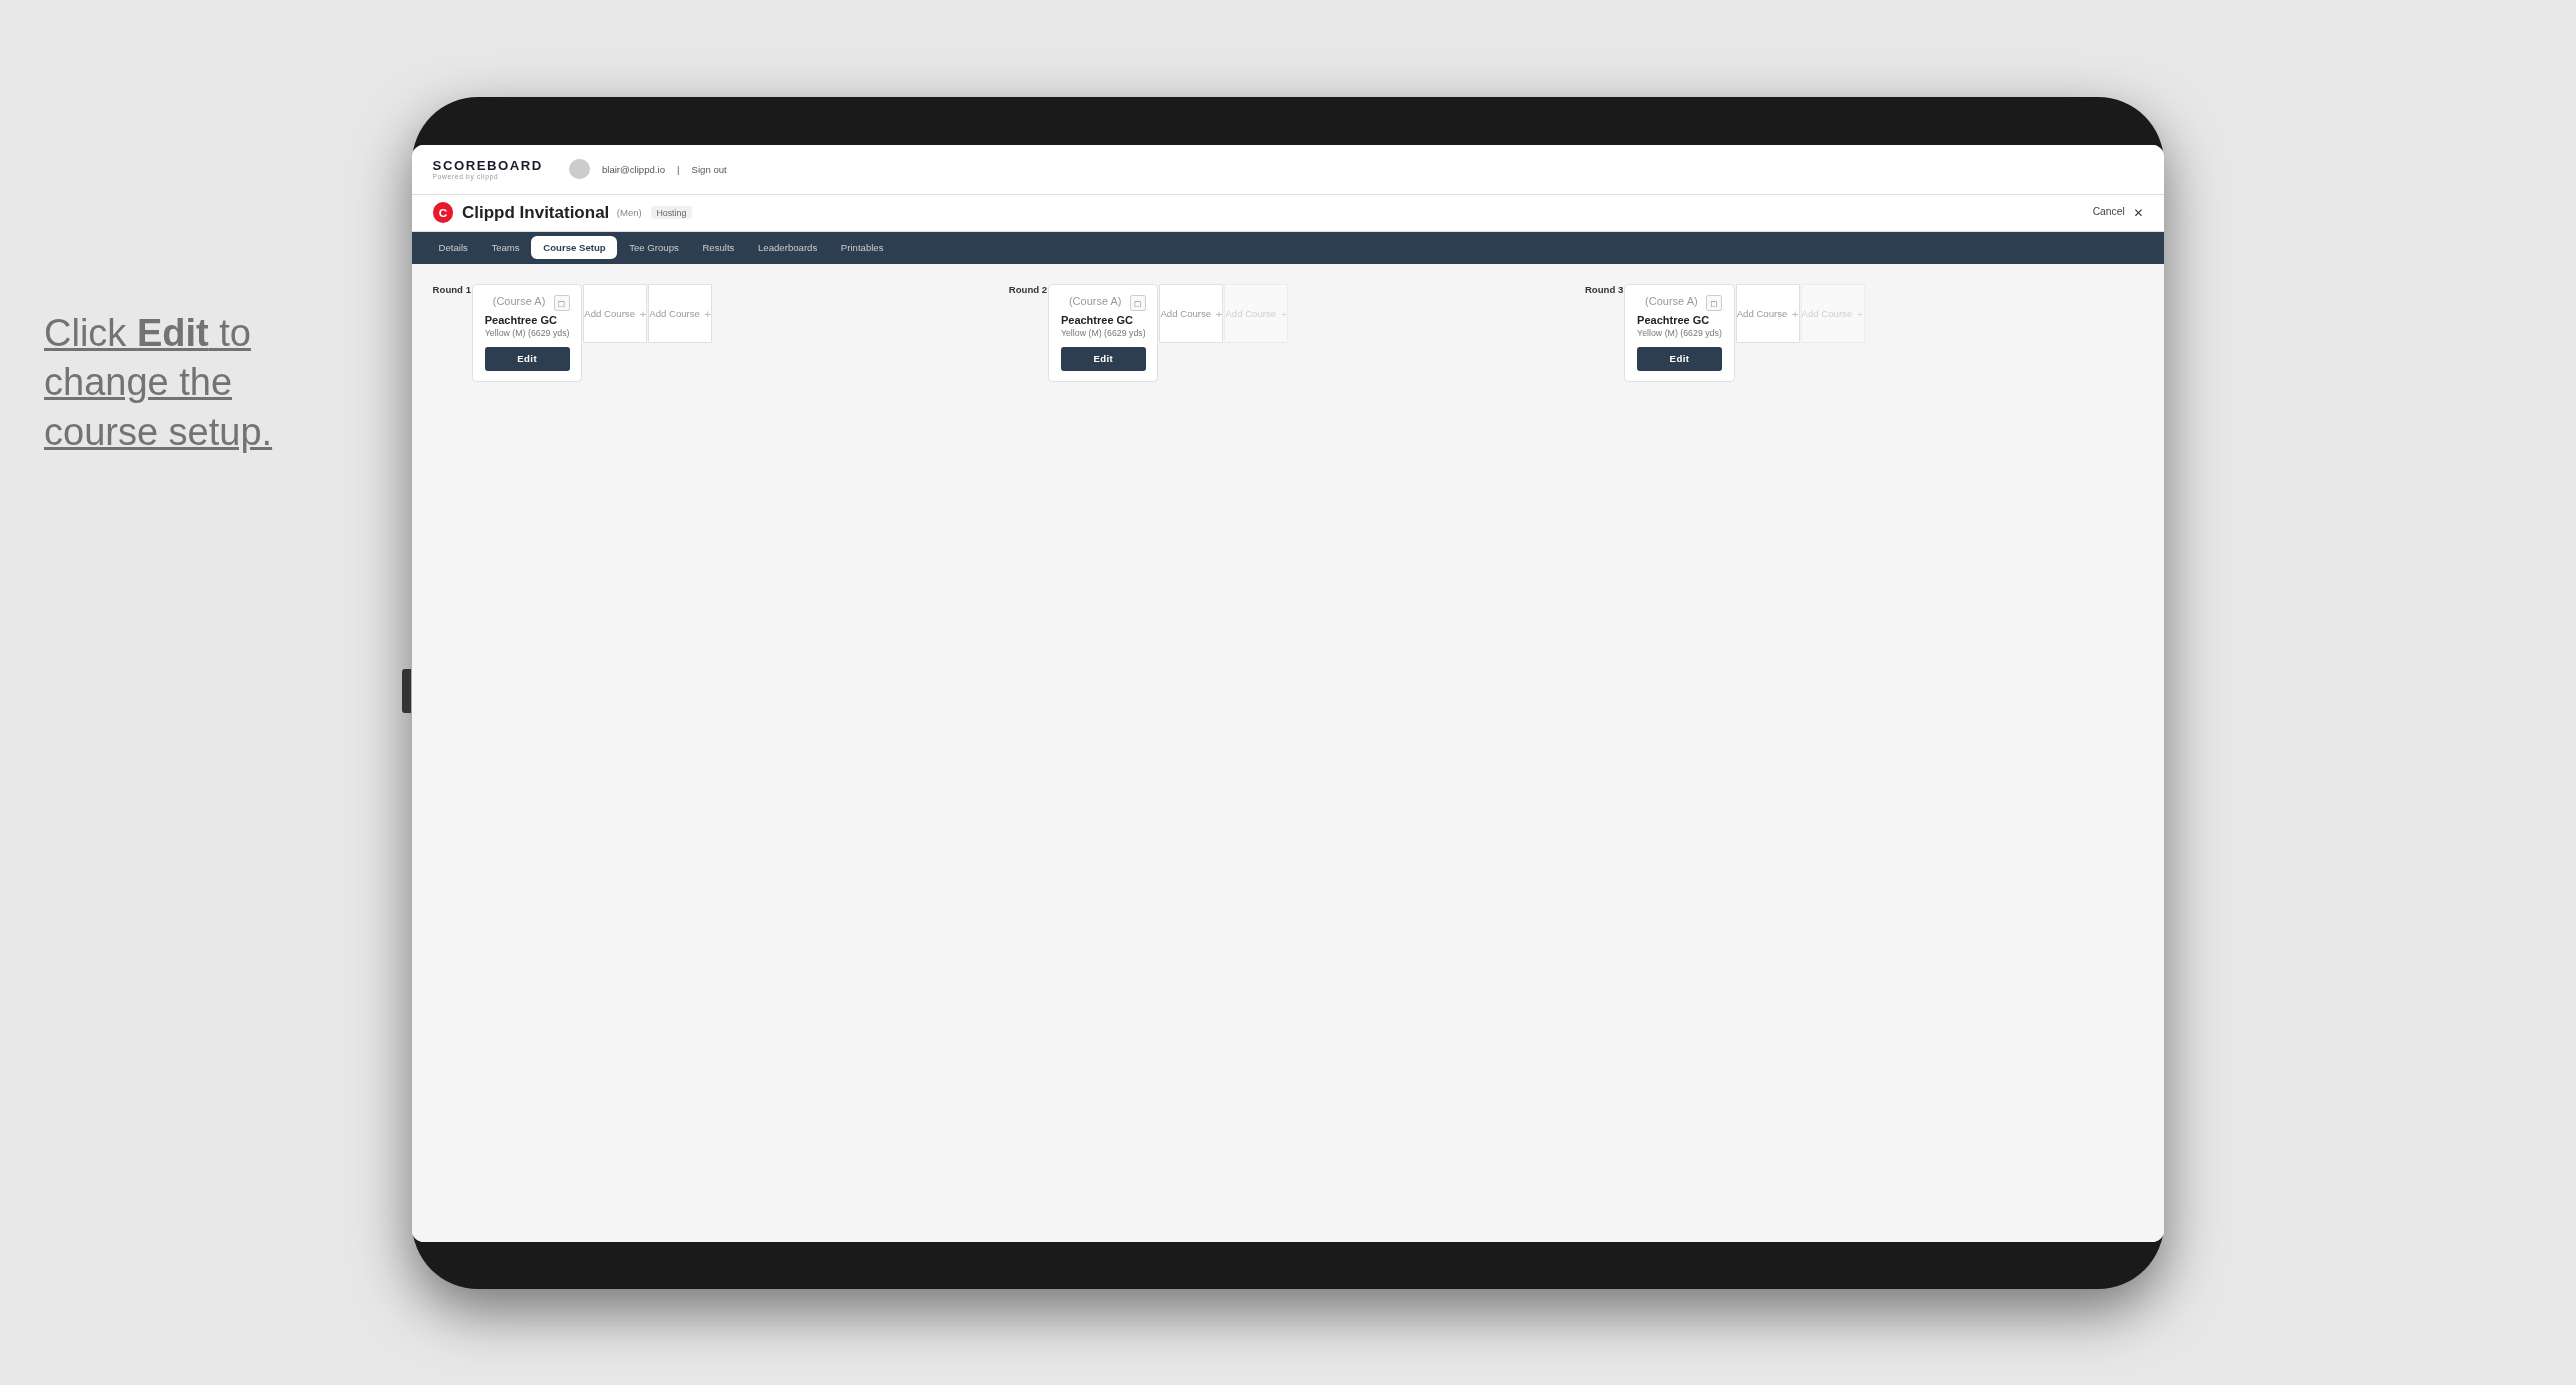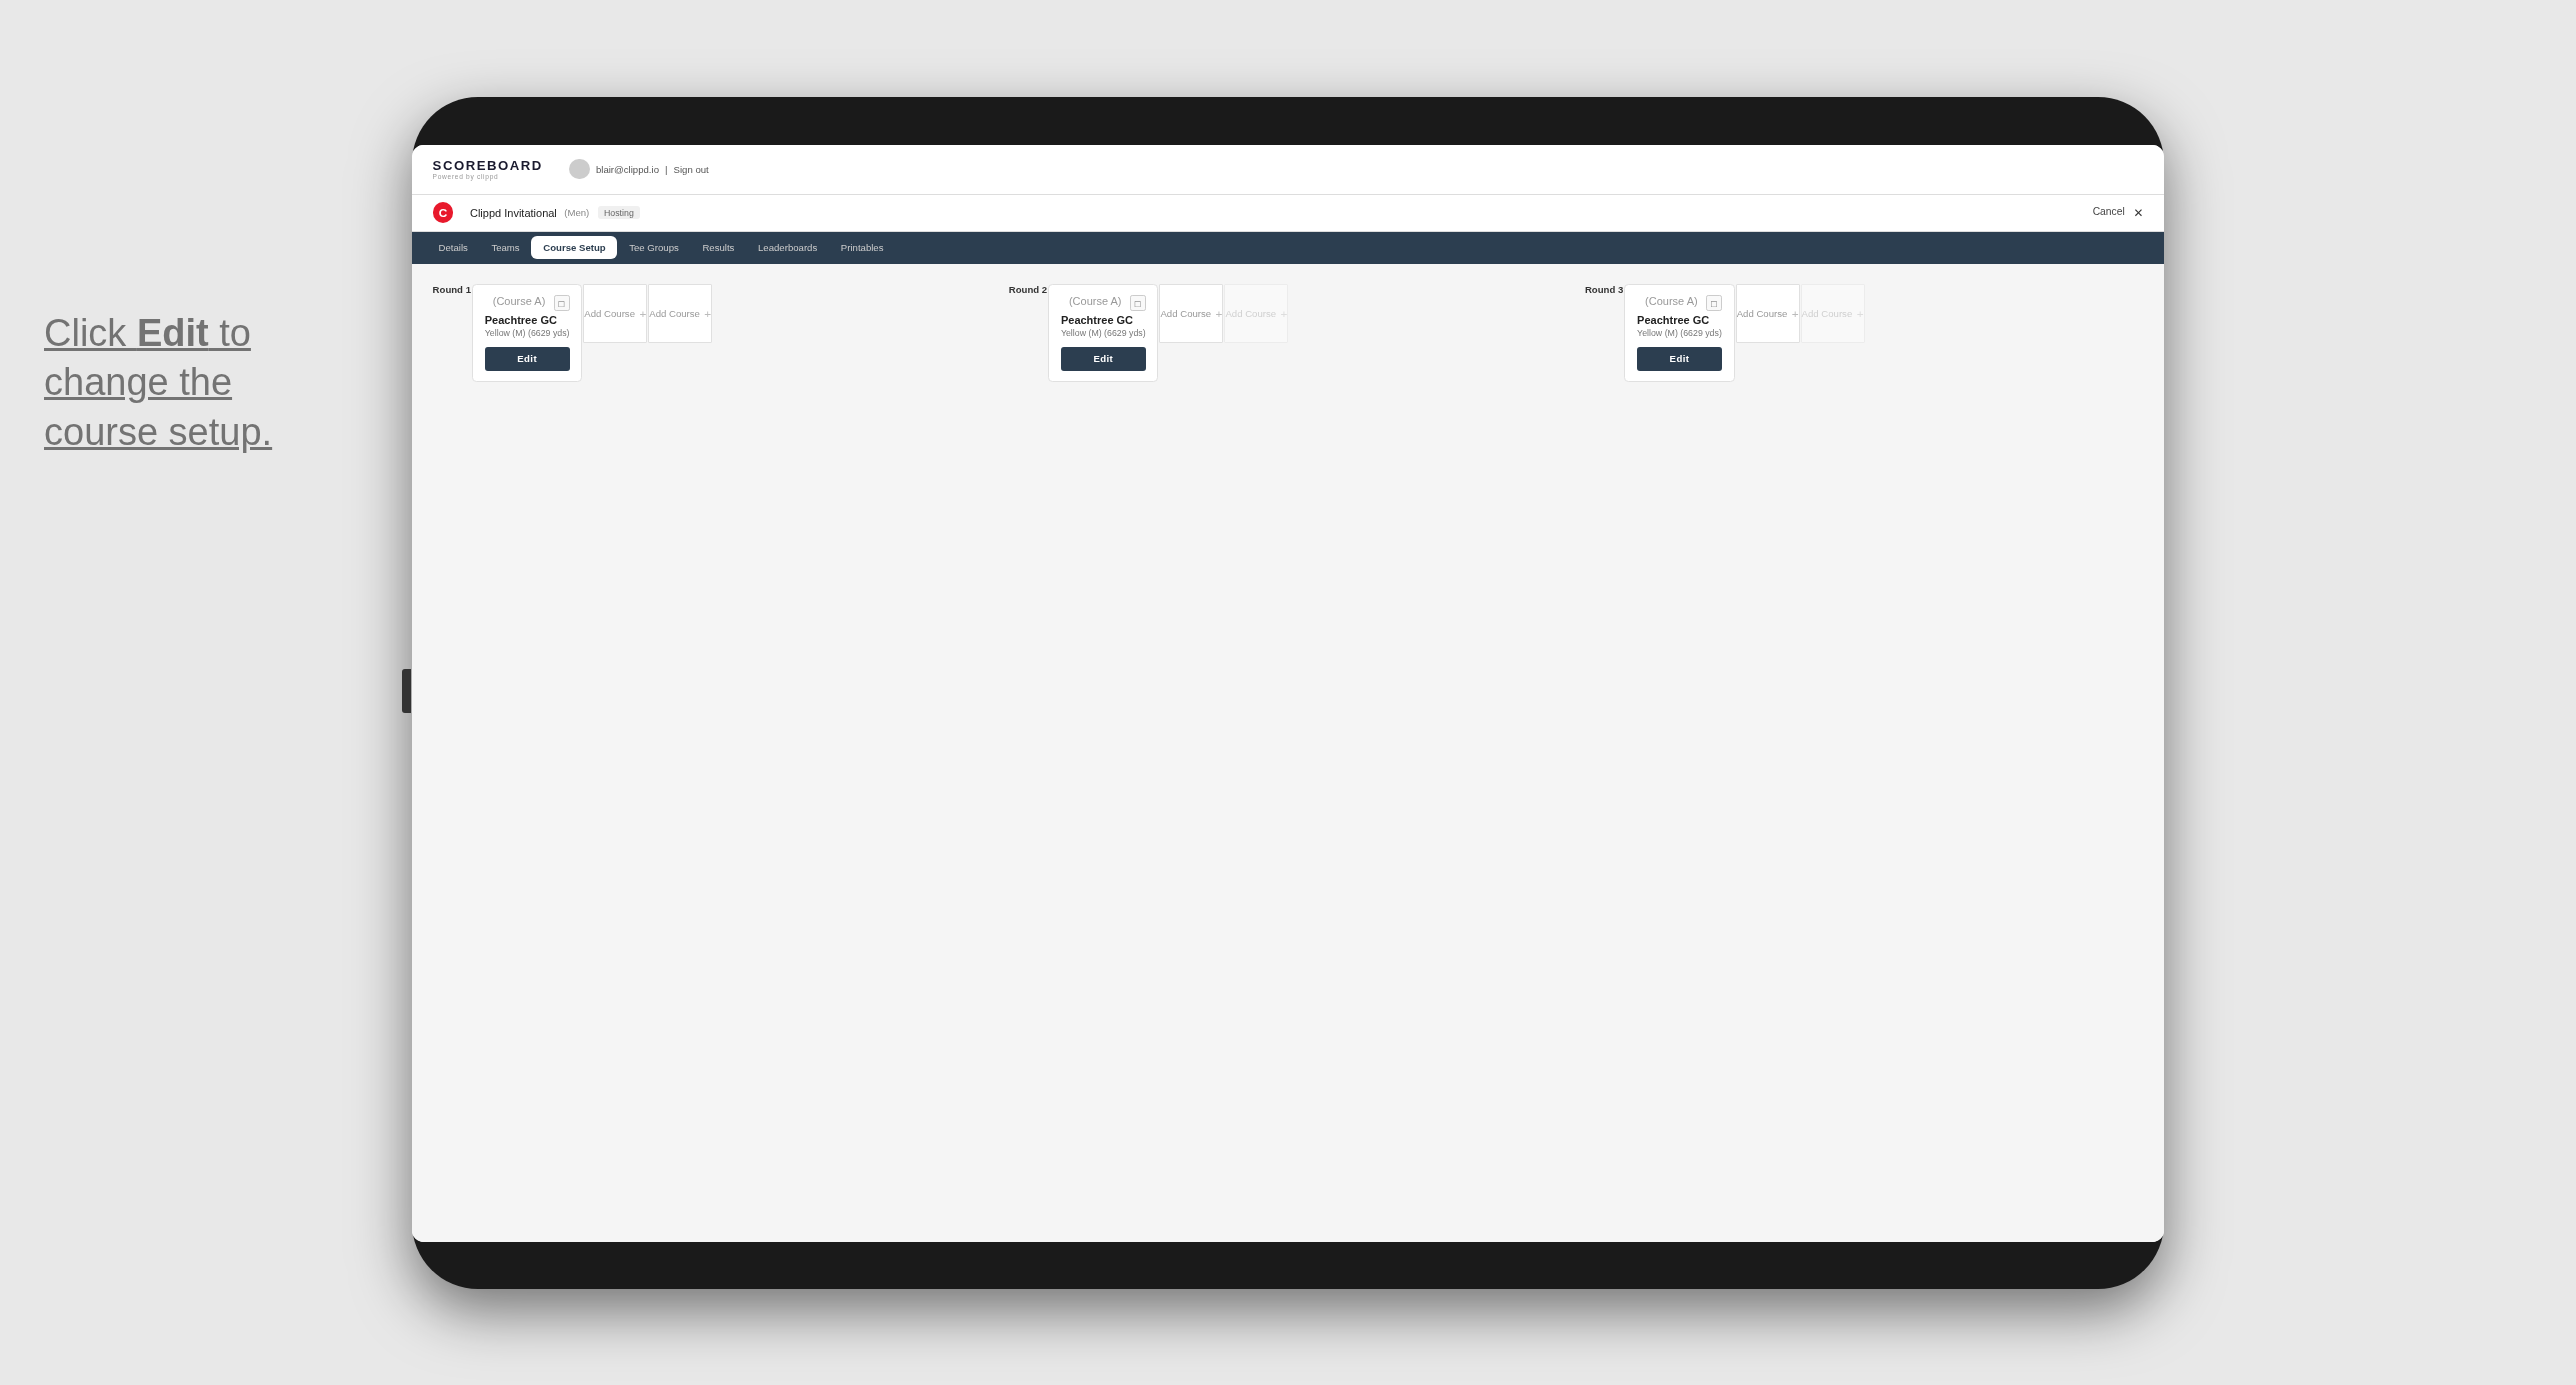--- a/index.html
+++ b/index.html
@@ -108,21 +108,21 @@
     .nav-link {
       font-size: 10.3px;
       color: #444;
       text-decoration: none;
       cursor: pointer;
       padding: 2.9px 0;
     }
     .nav-user {
       display: flex;
       align-items: center;
-      gap: 6px;
+      gap: 12px;
       font-size: 9.6px;
       color: #555;
       text-align: right;
     }
     .nav-avatar {
       width: 20.6px;
       height: 20.6px;
       background: #ccc;
       border-radius: 50%;
     }
@@ -149,25 +149,24 @@
       display: flex;
       align-items: center;
       justify-content: center;
       color: white;
       font-weight: 900;
       font-size: 11.8px;
       margin-right: 8.8px;
       flex-shrink: 0;
     }
     .tournament-name {
-      font-size: 11px;
-      font-weight: 400;
+      font-size: 17px;
+      font-weight: 700;
       color: #222;
       margin-right: 7.4px;
-      margin-left: 8px;
     }
     .tournament-gender {
       font-size: 9.6px;
       color: #888;
       margin-right: 8.8px;
     }
     .tournament-badge {
       font-size: 8.8px;
       color: #666;
       background: #f0f0f0;

